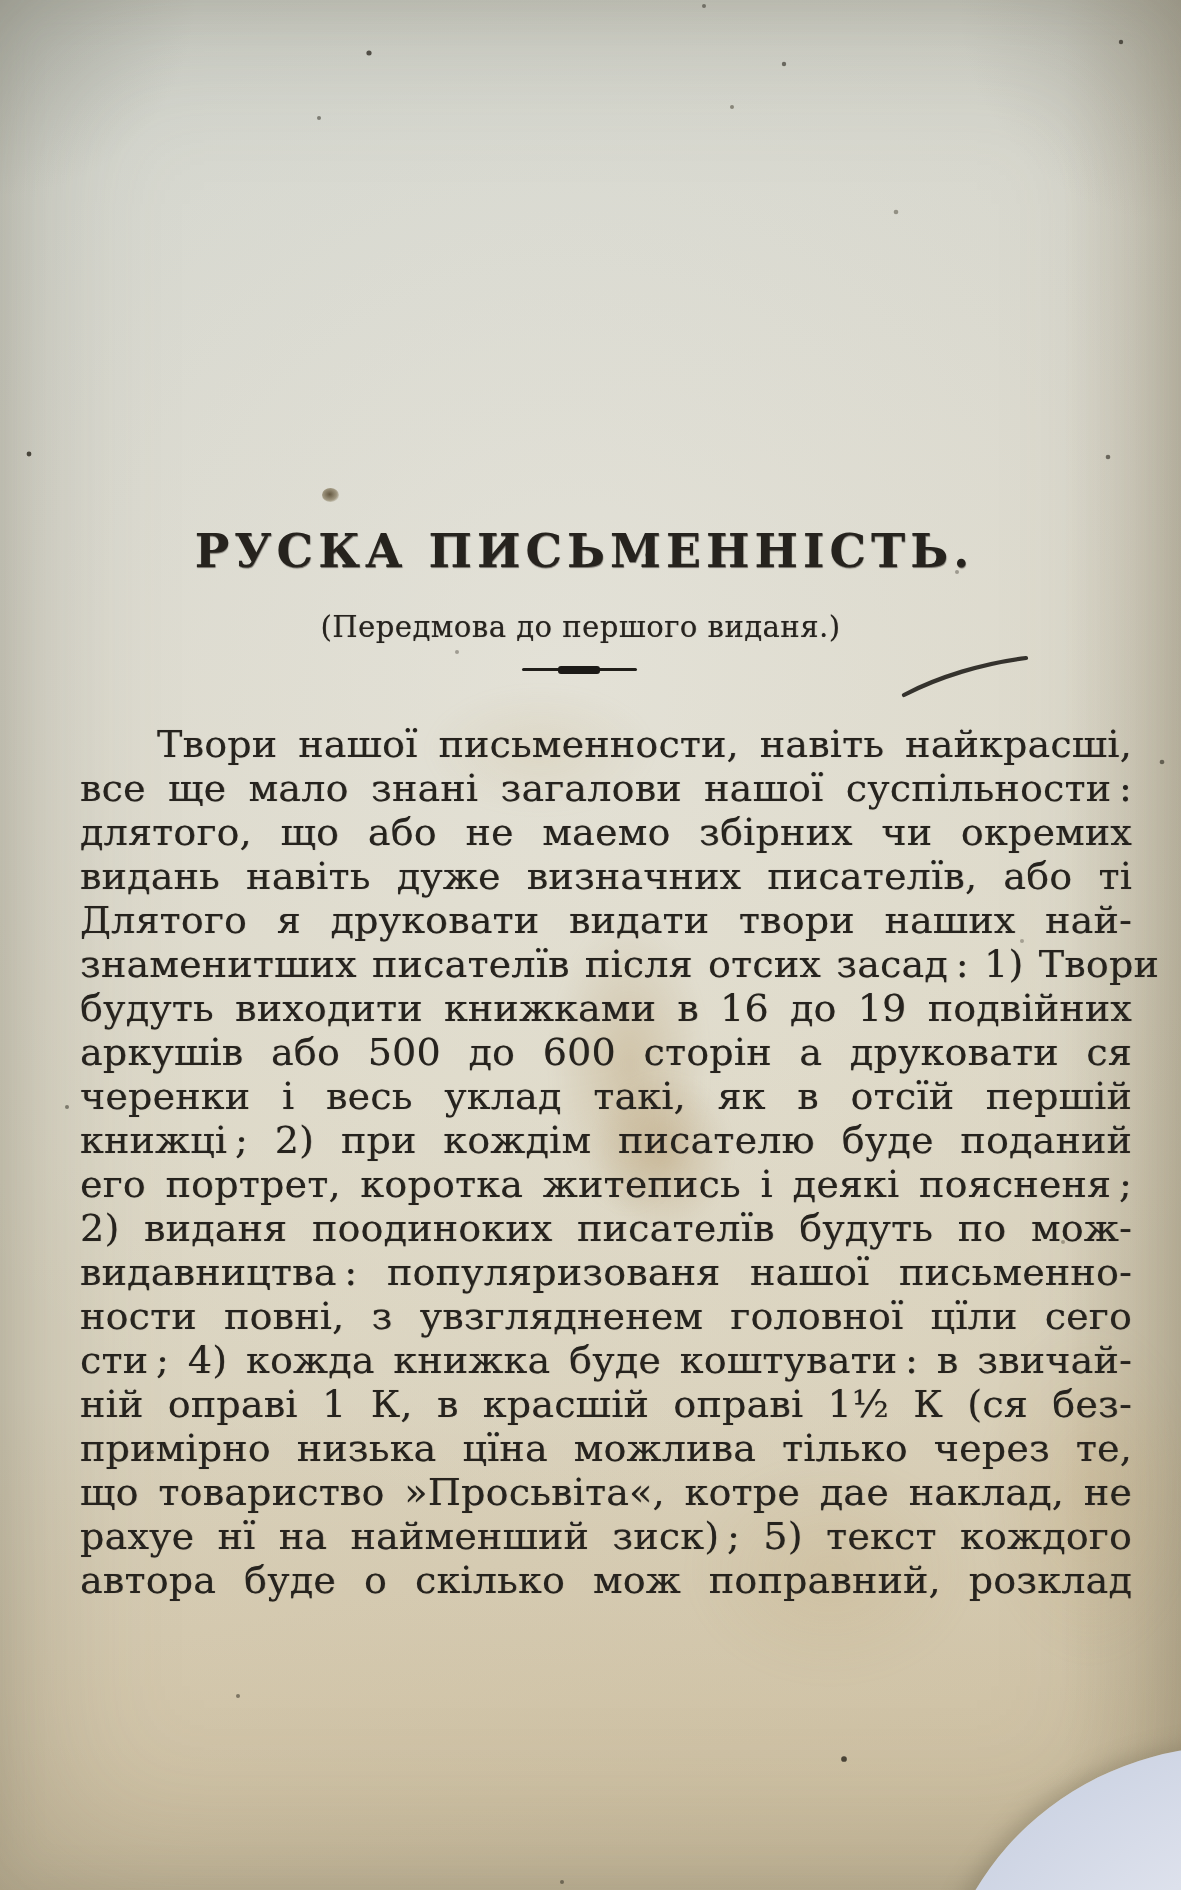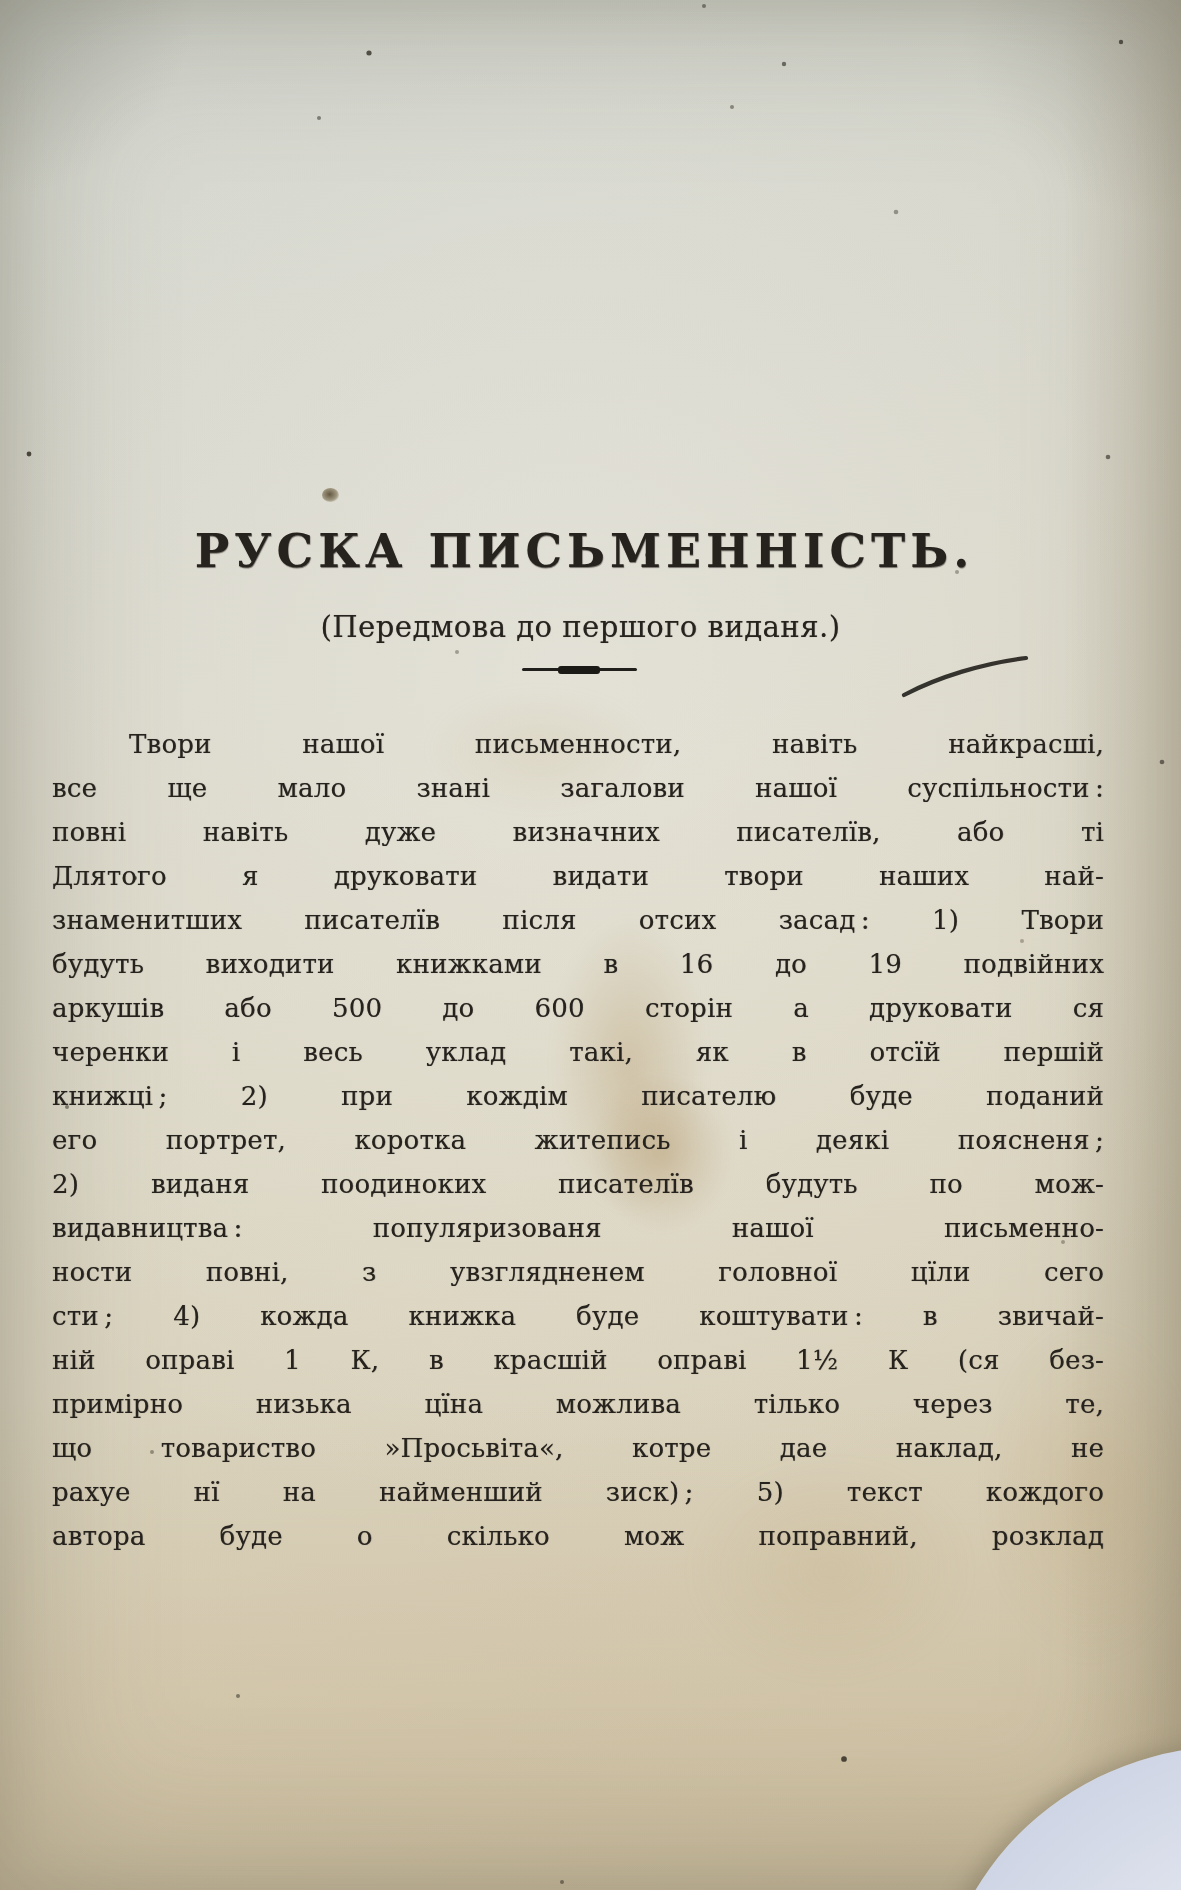--- a/index.html
+++ b/index.html
@@ -64,22 +64,22 @@
   .subtitle{
     position:absolute;left:0;top:610px;width:100%;
     text-align:center;font-size:29px;letter-spacing:0.5px;
     transform:translateX(-10px);
     text-shadow:0.3px 0.4px 0.7px rgba(35,30,25,0.5);
   }
   .ornament{position:absolute;left:522px;top:668px;width:115px;height:3px;background:#211f1b;border-radius:2px;}
   .ornament-bar{position:absolute;left:36px;top:-2.5px;width:42px;height:8px;background:#1c1a17;border-radius:3px;}
   .pen-mark{position:absolute;left:0;top:0;pointer-events:none;}
   .body-text{
-    position:absolute;left:52px;top:722px;width:1052px;
-    font-size:26px;line-height:44px;letter-spacing:0.2px;word-spacing:3px;
+    position:absolute;left:80px;top:722px;width:1052px;
+    font-size:38px;line-height:44px;letter-spacing:0.2px;word-spacing:3px;
     text-shadow:0.35px 0.45px 0.7px rgba(35,30,25,0.5);
   }
   .body-text p{margin:0;height:44px;text-align:justify;text-align-last:justify;white-space:nowrap;}
   .body-text p.indent{padding-left:77px;}
 </style>
 </head>
 <body>
 
 <div class="page">
 
@@ -98,21 +98,22 @@
     <div class="ornament-bar"></div>
   </div>
 
   <svg class="pen-mark" width="1181" height="1890" viewBox="0 0 1181 1890">
     <path d="M904 695 C 938 677 984 663 1026 658" fill="none" stroke="#26241f" stroke-width="4.2" stroke-linecap="round" opacity="0.92"></path>
   </svg>
 
   <div class="body-text">
     <p class="indent">Твори нашої письменности, навіть найкрасші,</p>
     <p>все ще мало знані загалови нашої суспільности :</p>
-    <p>повні навіть дуже визначних писателїв, або ті</p>
+    <p>длятого, що або не маемо збірних чи окремих</p>
+    <p>видань навіть дуже визначних писателїв, або ті</p>
     <p>Длятого я друковати видати твори наших най-</p>
     <p>знаменитших писателїв після отсих засад : 1) Твори</p>
     <p>будуть виходити книжками в 16 до 19 подвійних</p>
     <p>аркушів або 500 до 600 сторін а друковати ся</p>
     <p>черенки і весь уклад такі, як в отсїй першій</p>
     <p>книжці ; 2) при кождім писателю буде поданий</p>
     <p>его портрет, коротка житепись і деякі поясненя ;</p>
     <p>2) виданя поодиноких писателїв будуть по мож-</p>
     <p>видавництва : популяризованя нашої письменно-</p>
     <p>ности повні, з увзглядненем головної цїли сего</p>

